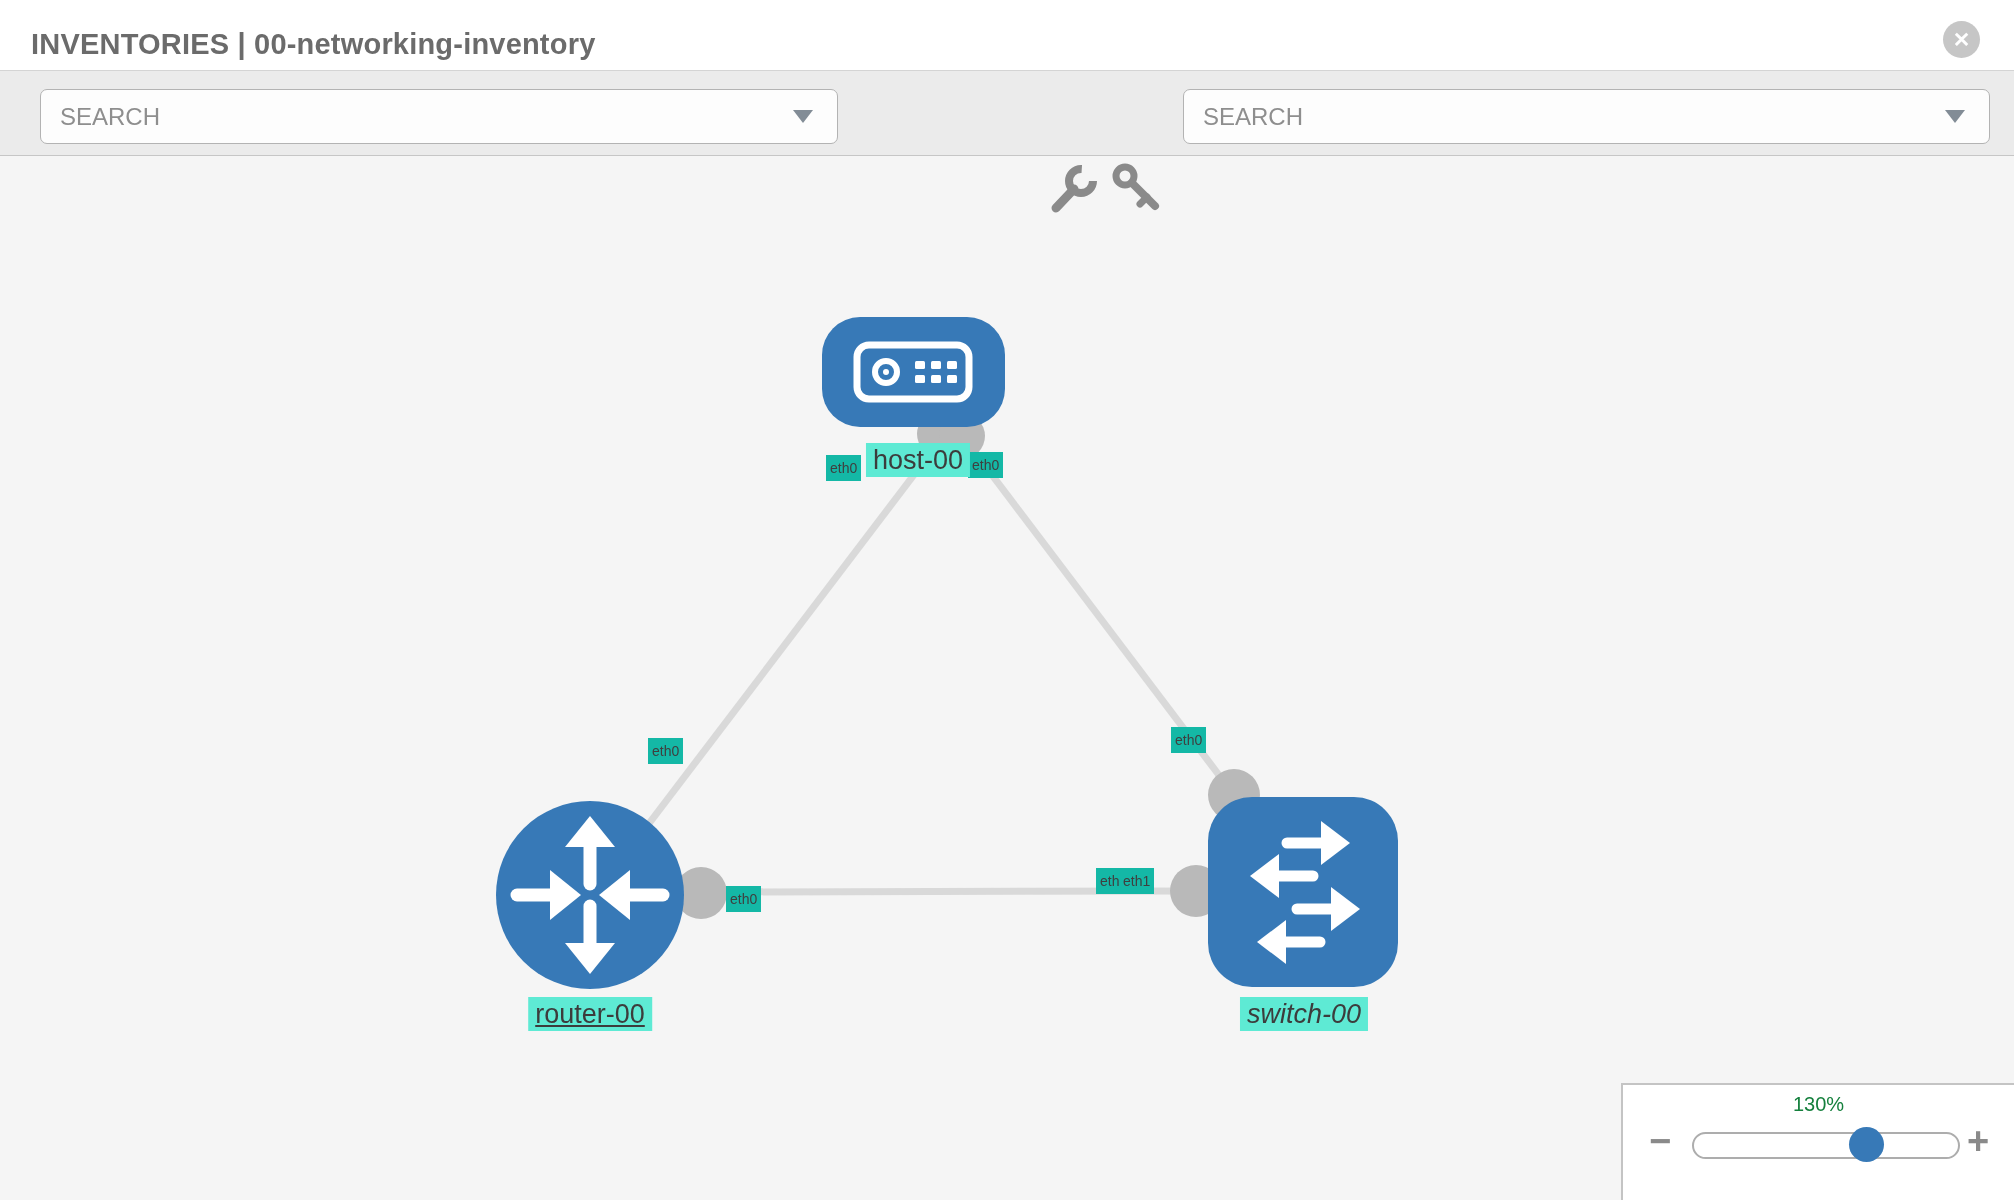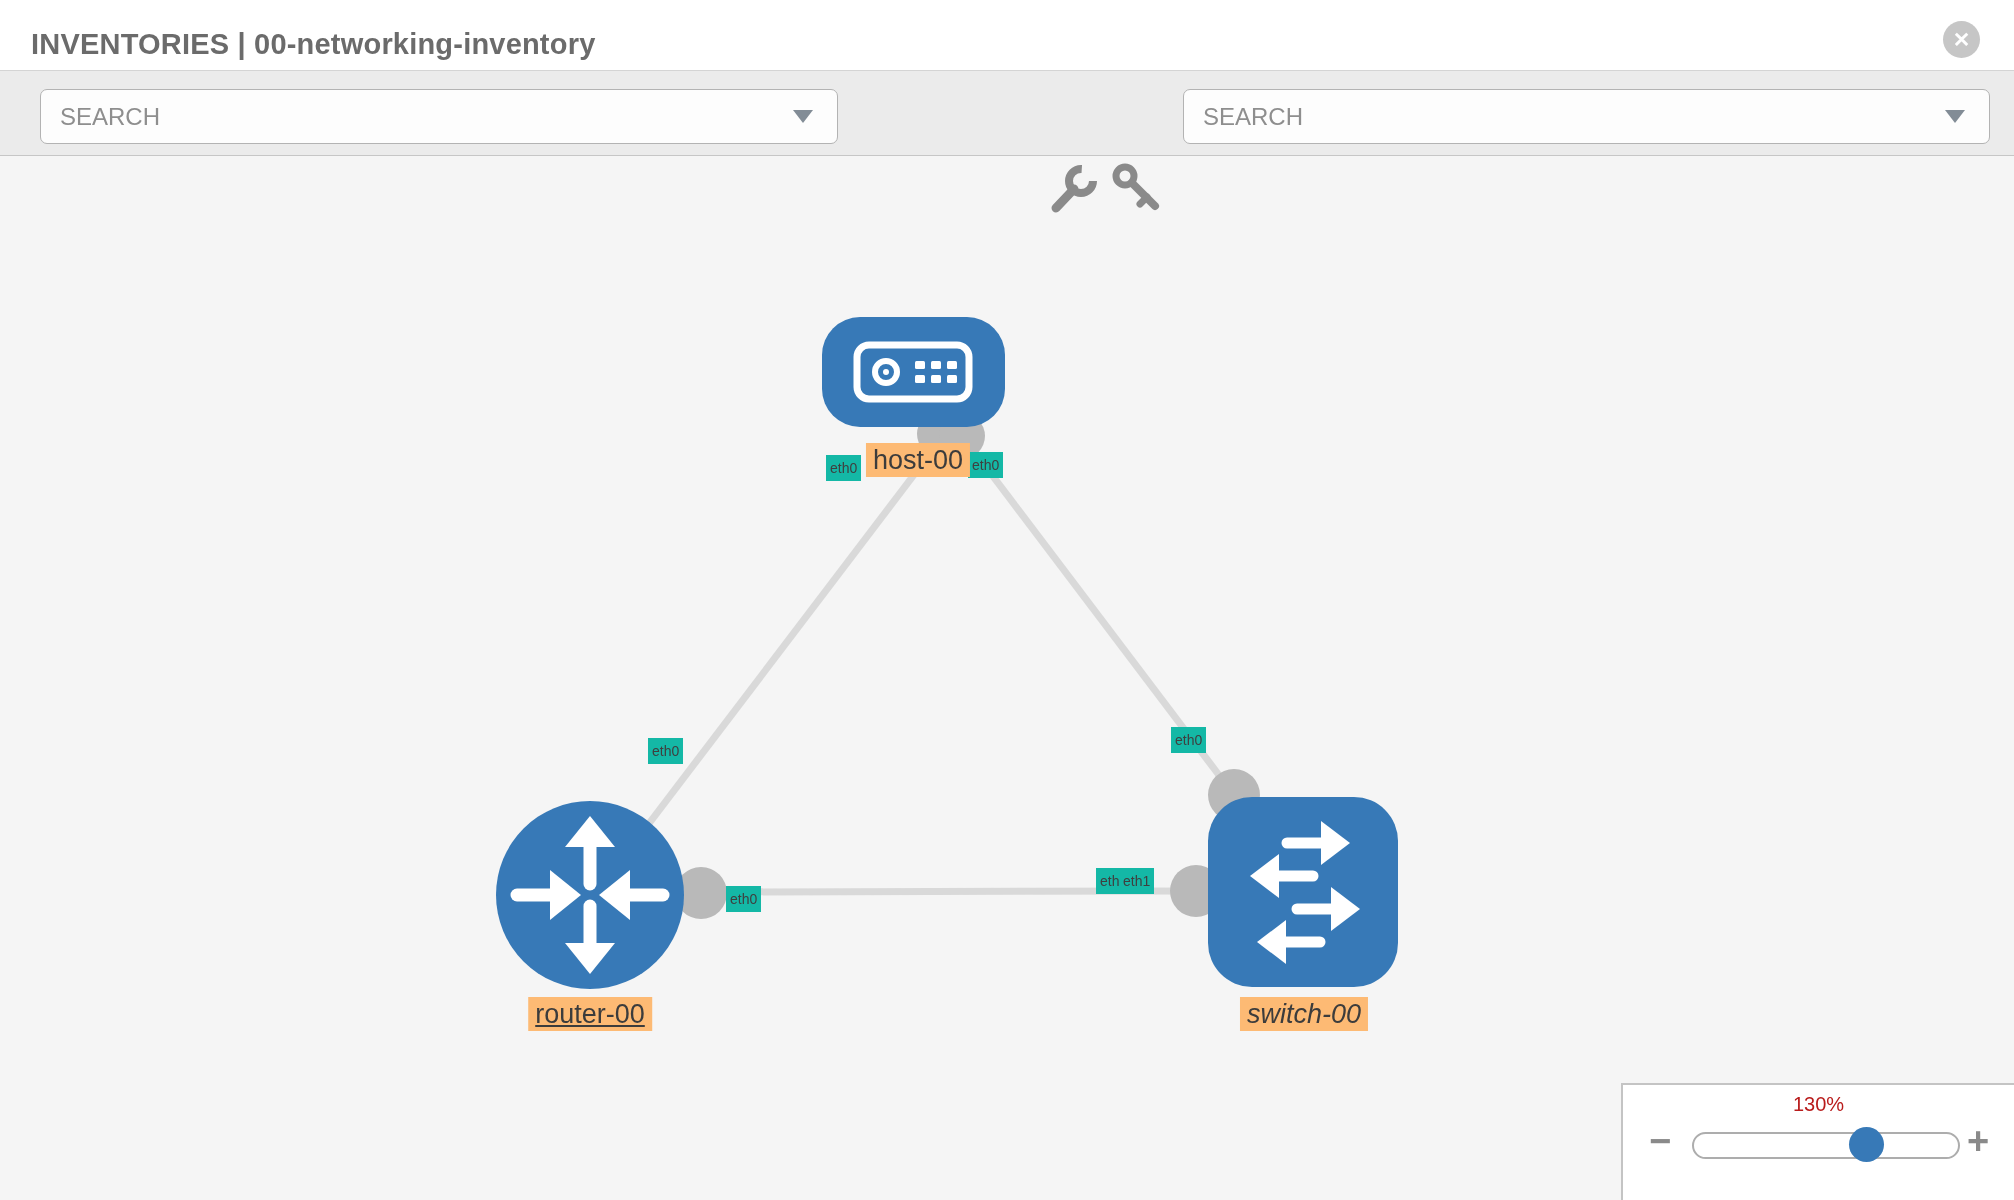--- a/index.html
+++ b/index.html
@@ -52,34 +52,34 @@
   .topology-svg { position:absolute; left:0; top:0; z-index:0; }
 
   .eth-label {
     position:absolute; background:#14b8a6; color:#3f3f3f;
     font-size:14px; line-height:24px; padding:1px 4px;
     white-space:nowrap; z-index:1;
   }
   .eth-label.front { z-index:2;text-align:center; }
   .node-label {
     position:absolute; transform:translateX(-50%);
-    background:#fdba74; color:#3c3c3c;
+    background:#5eead4; color:#3c3c3c;
     font-size:27px; line-height:32px; padding:1px 7px;
     white-space:nowrap; z-index:2;
   }
 
   
   .zoom-panel {
     position:absolute; left:1621px; top:1083px; width:393px; height:117px;
     background:#ffffff; border-left:2px solid #c4c4c4; border-top:2px solid #c4c4c4;
     z-index:5;
   }
   .zoom-level {
     position:absolute; left:0; top:8px; width:100%; text-align:center;
-    font-size:20px; color:#b91c1c;
+    font-size:20px; color:#15803d;
   }
   .zoom-out-btn, .zoom-in-btn {
     position:absolute; top:26px; font-size:38px; font-weight:bold; color:#8a8a8a;
     cursor:pointer; line-height:60px;
   }
   .zoom-out-btn { left:26px; }
   .zoom-in-btn  { left:344px; }
   .zoom-track {
     position:absolute; left:69px; top:47px; width:268px; height:27px;
     background:#ffffff; border:2px solid #adadad; border-radius:14px; cursor:pointer;

